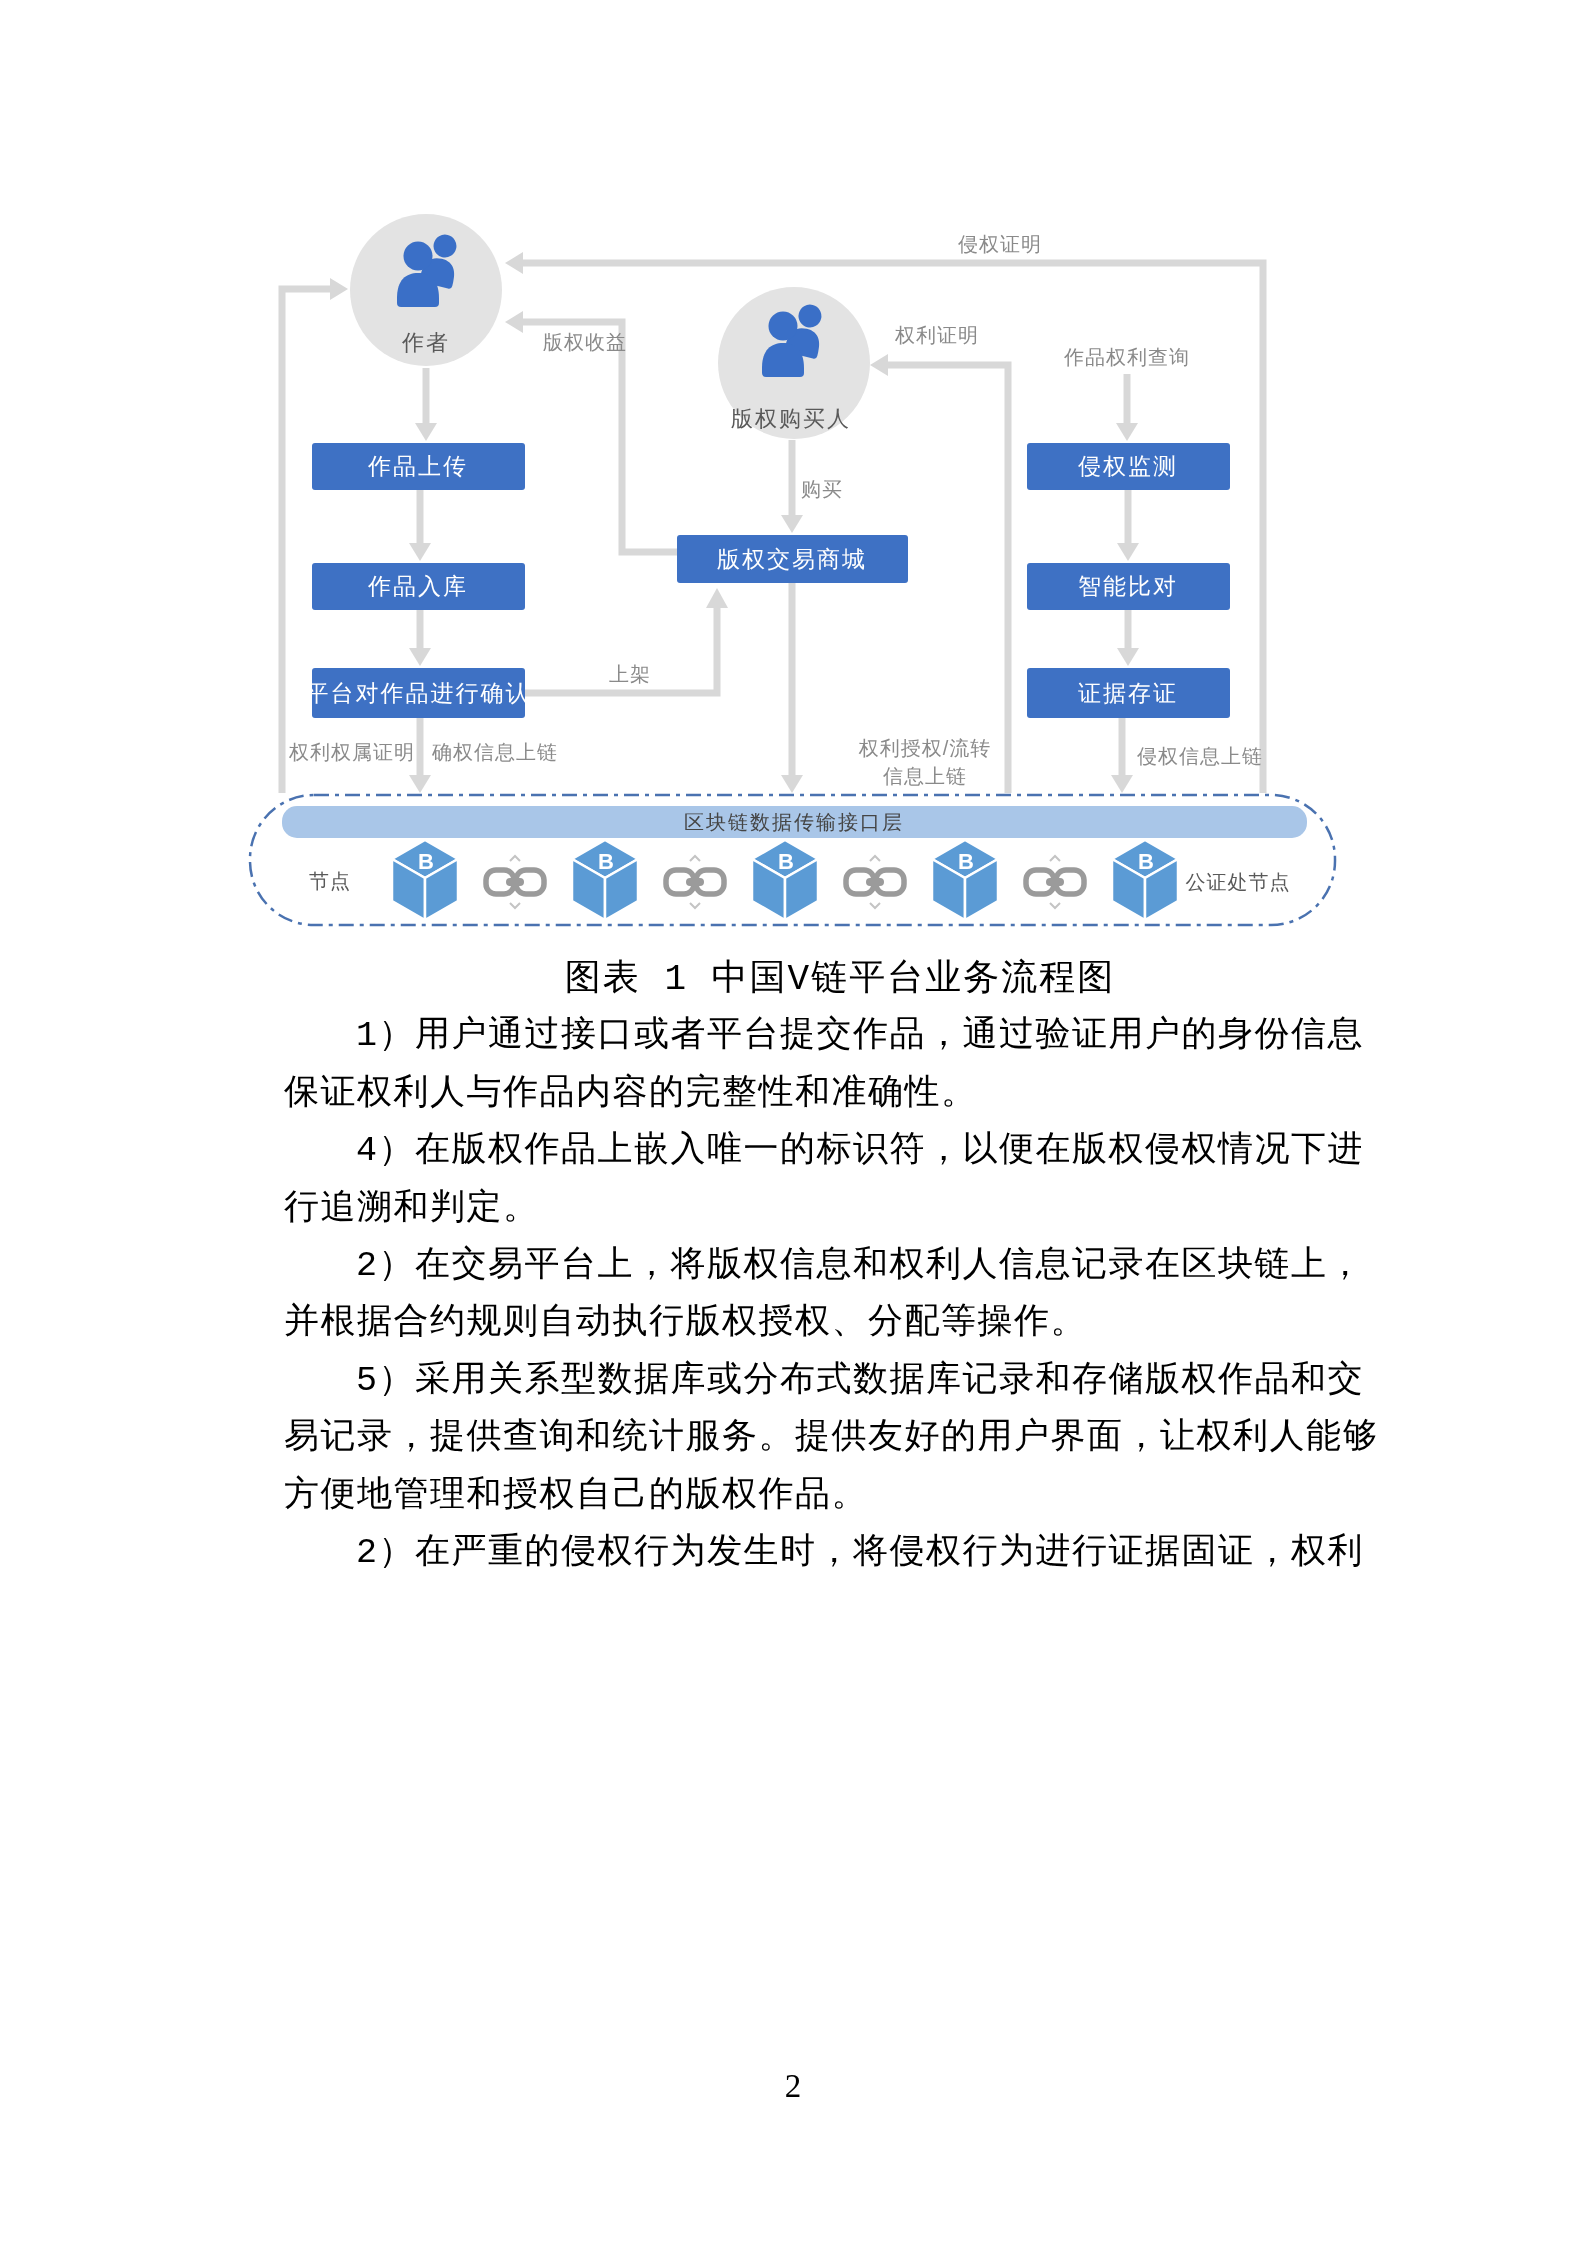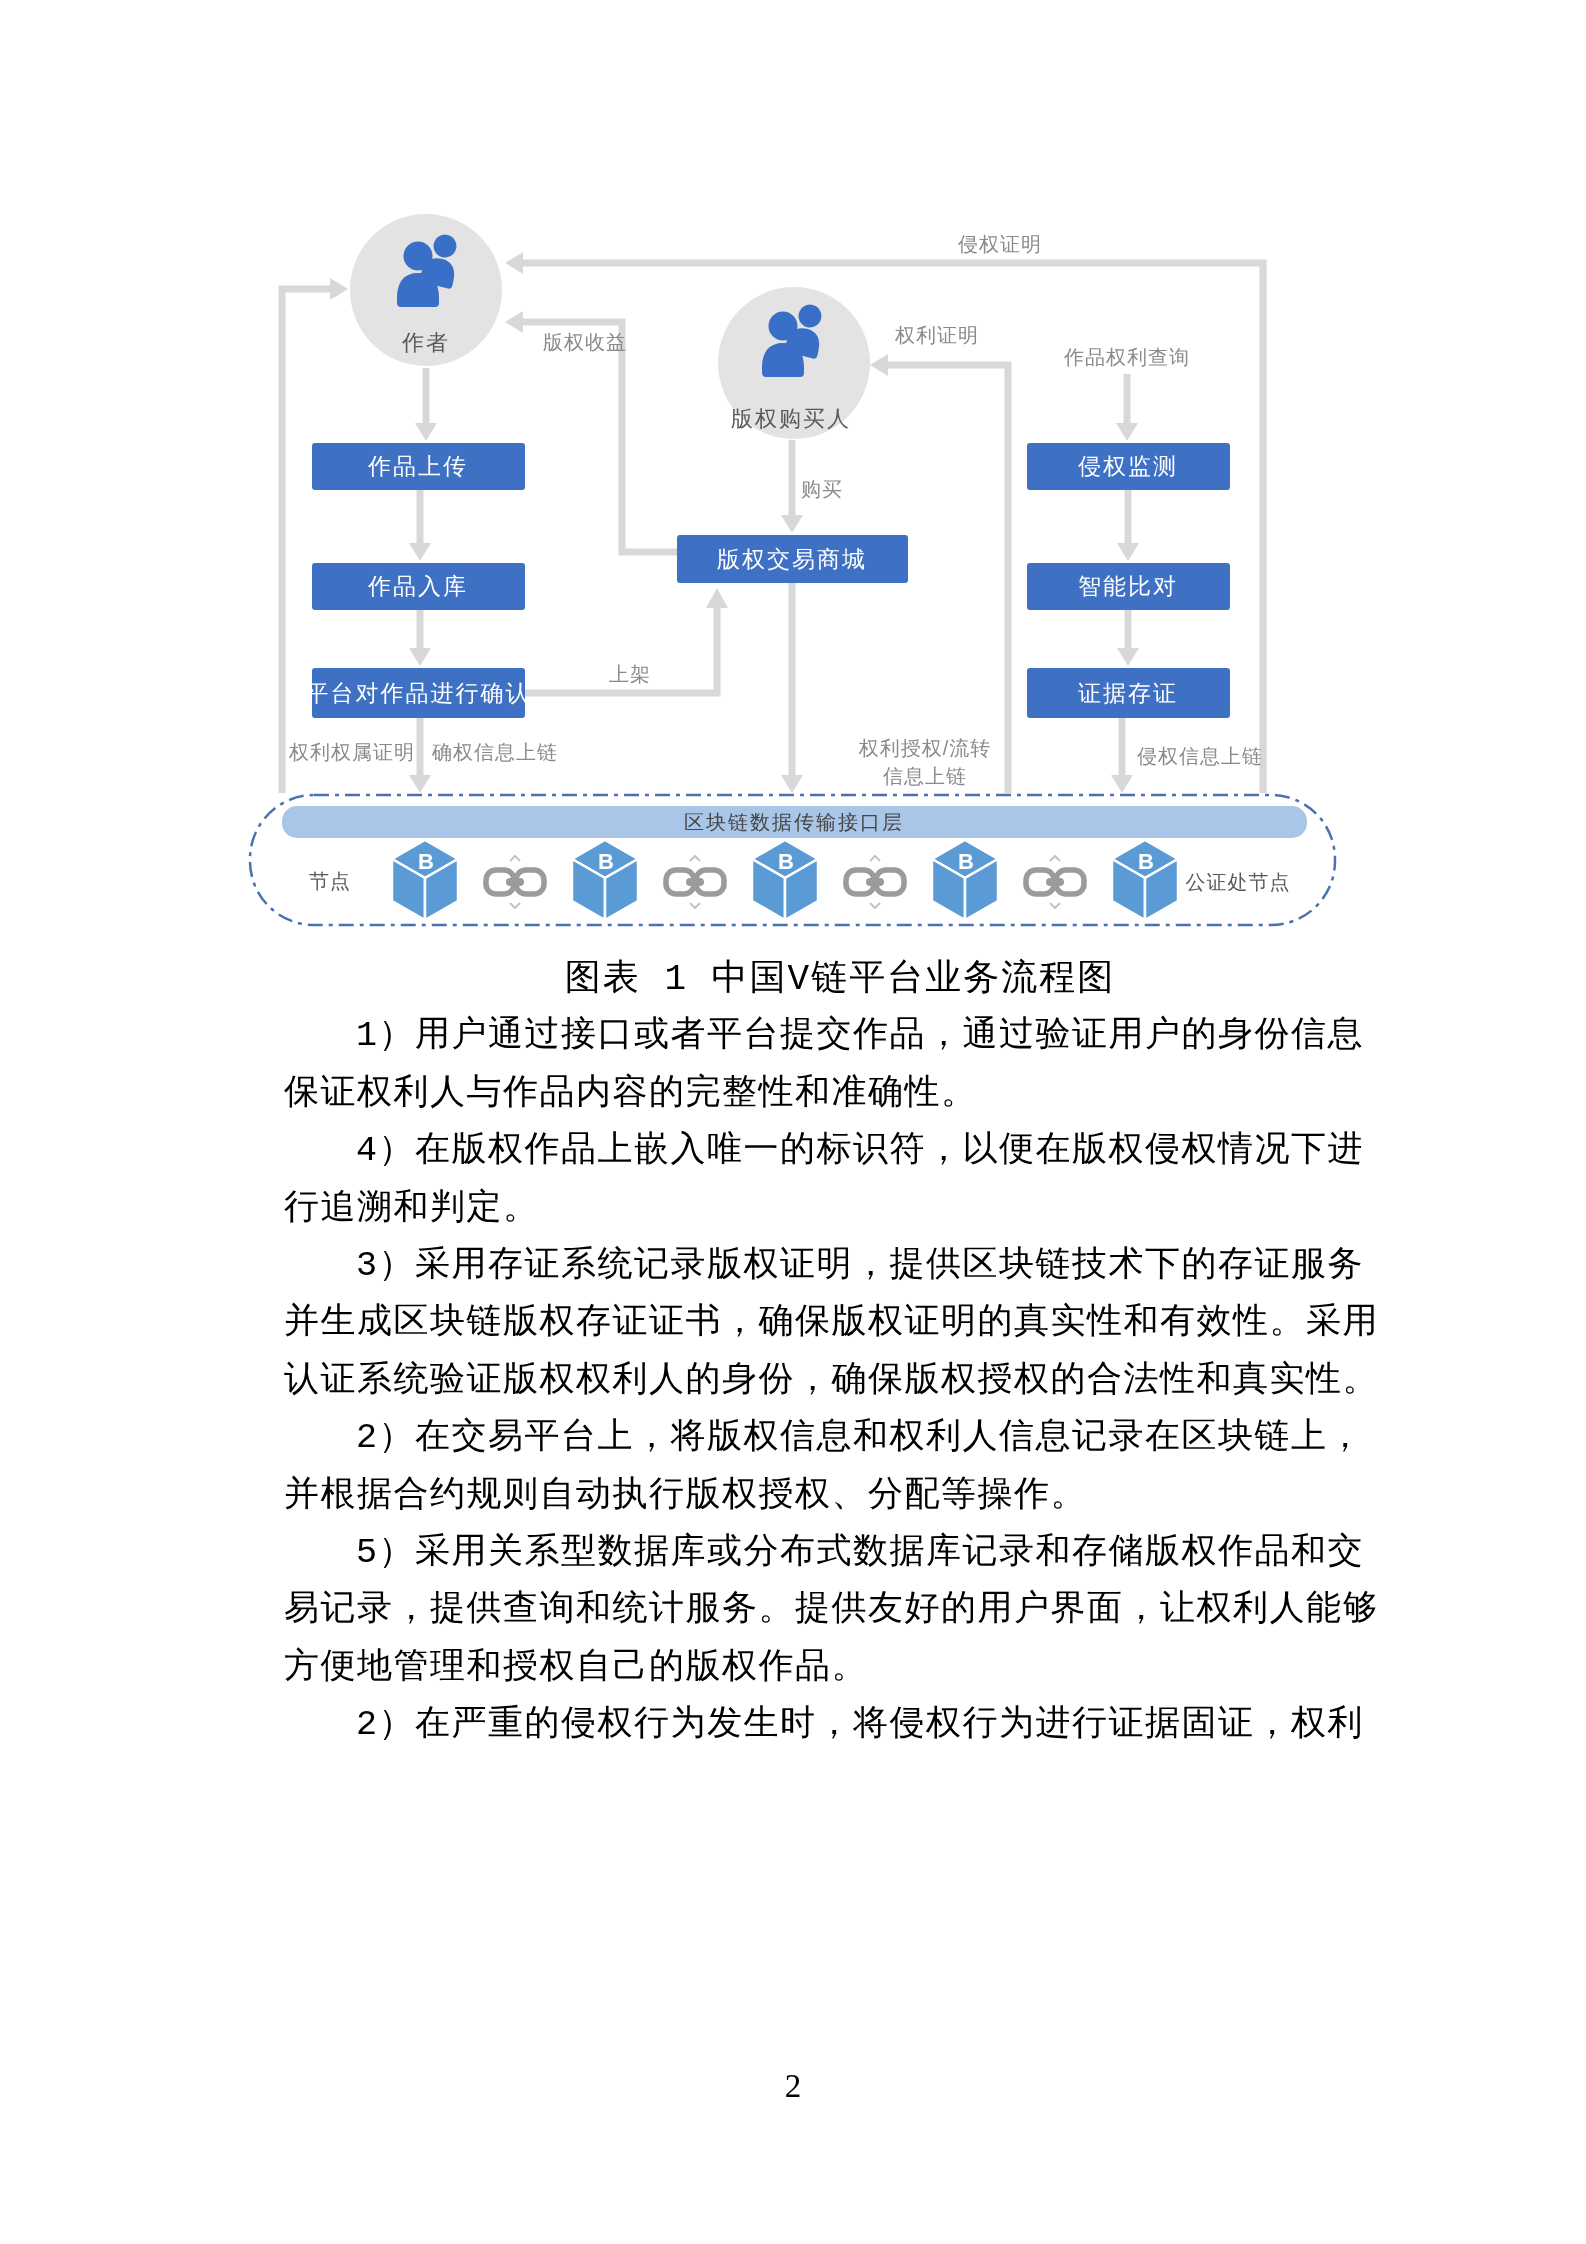--- a/index.html
+++ b/index.html
@@ -215,23 +215,20 @@
       </g>
   </g>
 </svg>
 
 <div id="bodytext">
   <div class="caption">图表 1 中国V链平台业务流程图</div>
   <div class="para">1）用户通过接口或者平台提交作品，通过验证用户的身份信息
 保证权利人与作品内容的完整性和准确性。</div>
   <div class="para">4）在版权作品上嵌入唯一的标识符，以便在版权侵权情况下进
 行追溯和判定。</div>
-  <div class="para">3）采用存证系统记录版权证明，提供区块链技术下的存证服务
-并生成区块链版权存证证书，确保版权证明的真实性和有效性。采用
-认证系统验证版权权利人的身份，确保版权授权的合法性和真实性。</div>
   <div class="para">2）在交易平台上，将版权信息和权利人信息记录在区块链上，
 并根据合约规则自动执行版权授权、分配等操作。</div>
   <div class="para">5）采用关系型数据库或分布式数据库记录和存储版权作品和交
 易记录，提供查询和统计服务。提供友好的用户界面，让权利人能够
 方便地管理和授权自己的版权作品。</div>
   <div class="para">2）在严重的侵权行为发生时，将侵权行为进行证据固证，权利</div>
 </div>
 
 <div id="pagenum">2</div>
 

